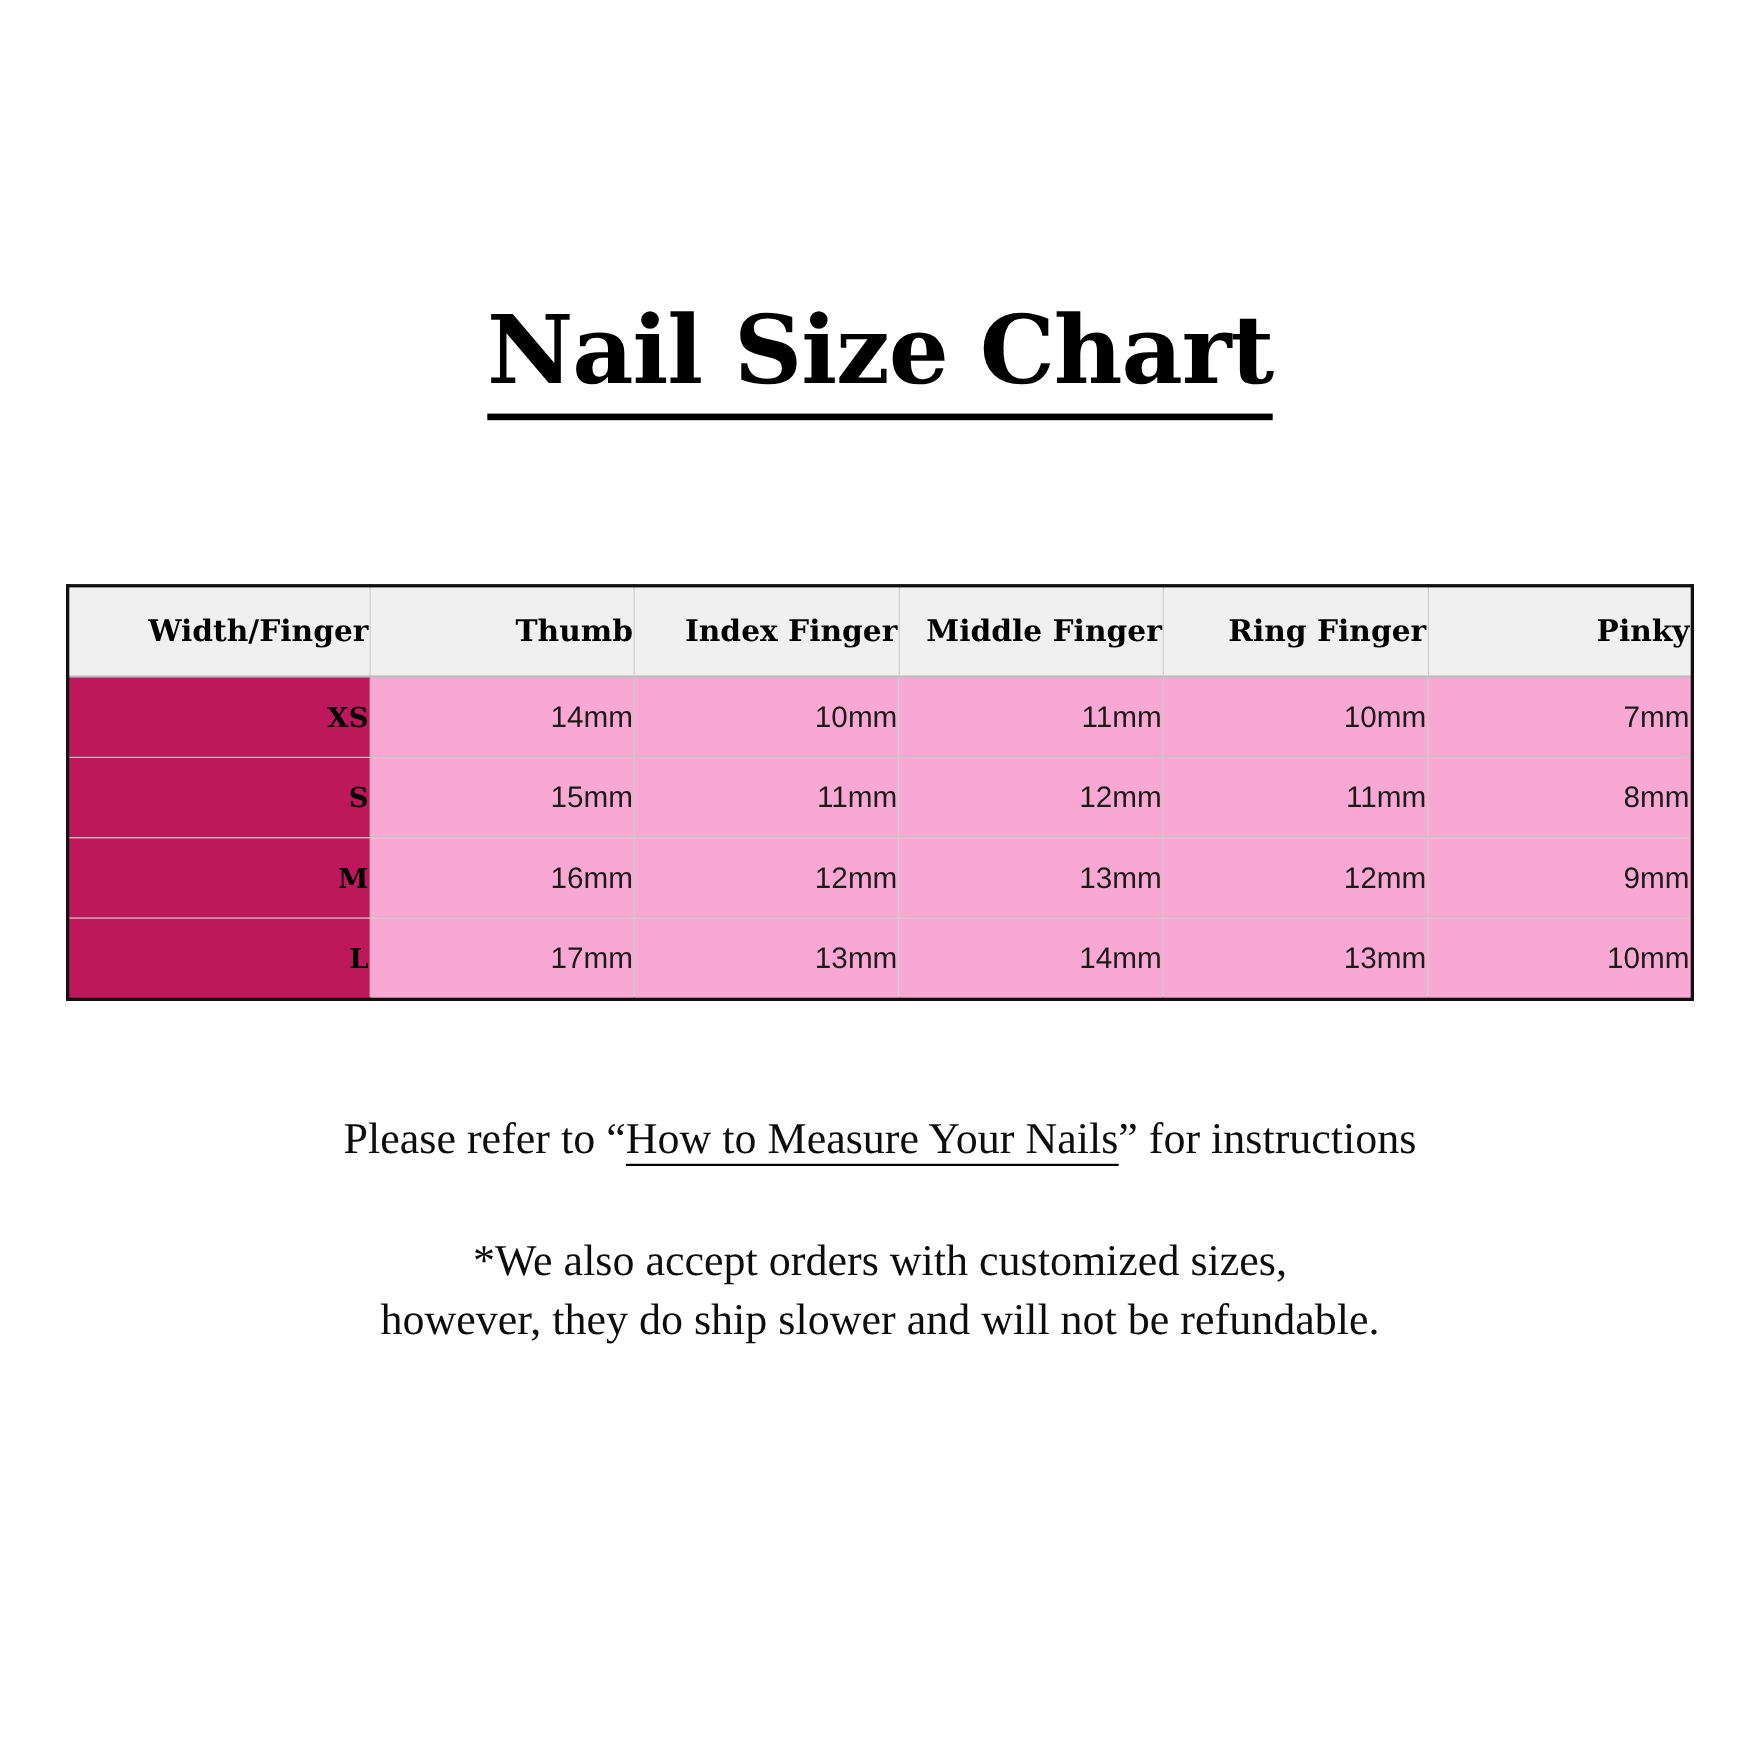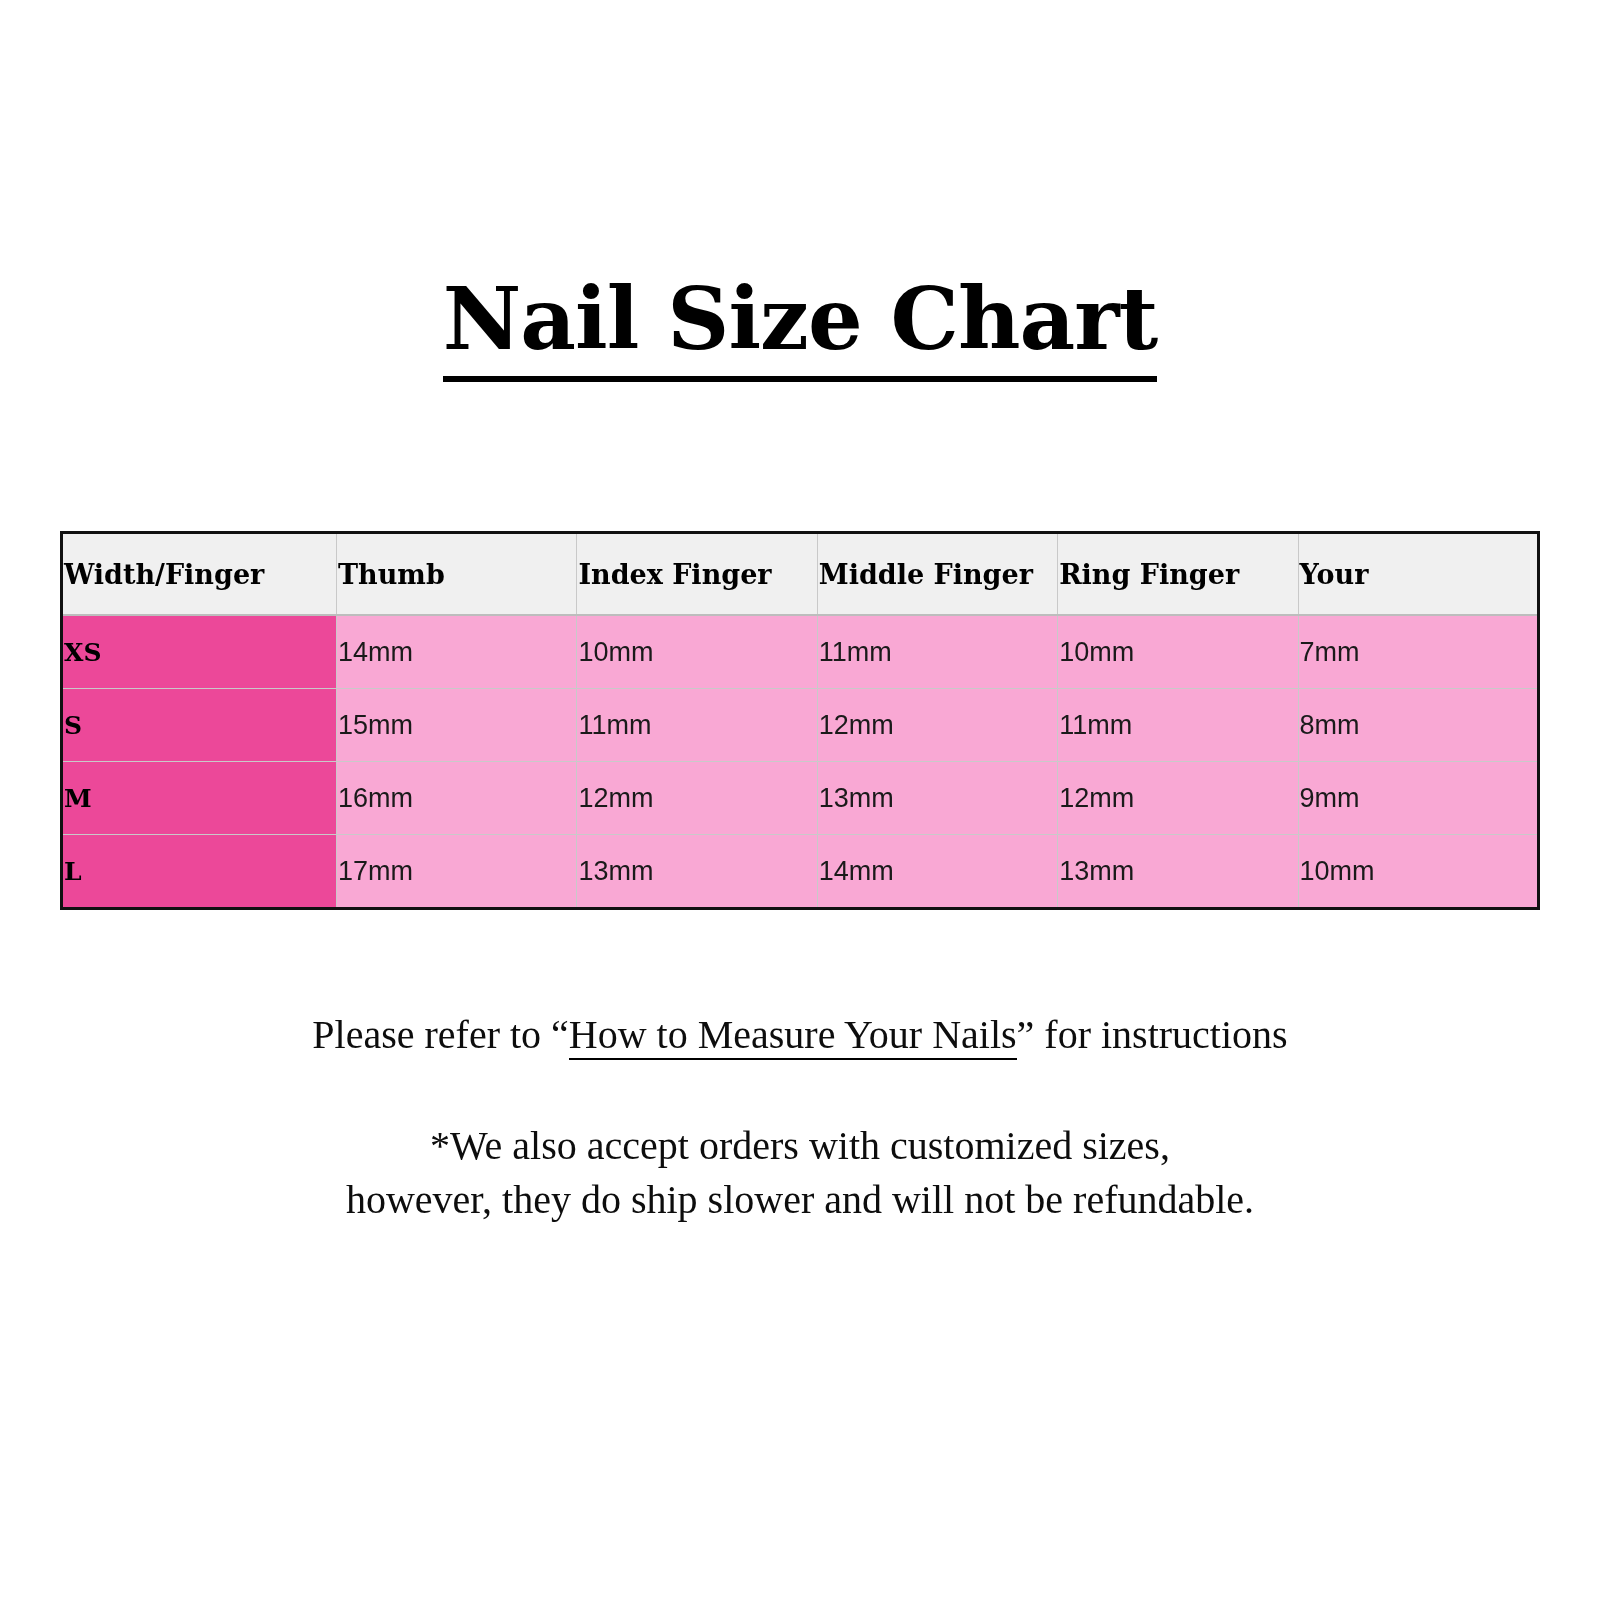--- a/index.html
+++ b/index.html
@@ -45,35 +45,35 @@
   }
   table.size-table {
     border-collapse: collapse;
     width: 100%;
     table-layout: fixed;
     border: 3px solid #111;
   }
   table.size-table th,
   table.size-table td {
     border: 1px solid #c9c9c9;
-    text-align: left;
+    text-align: right;
     height: 70px;
     vertical-align: middle;
   }
   table.size-table thead th {
     background: #f0f0f0;
     font-family: "DejaVu Serif", serif;
     font-weight: 700;
     font-size: 27px;
     letter-spacing: 0px;
     height: 78px;
     border-bottom: 2px solid #bdbdbd;
   }
   table.size-table tbody th.size-label {
-    background: #ec4899;
+    background: #be185d;
     font-family: "DejaVu Serif", serif;
     font-weight: 700;
     font-size: 25px;
   }
   table.size-table tbody td {
     background: #f9a8d4;
     font-family: "Liberation Sans", sans-serif;
     font-weight: 400;
     font-size: 27px;
     color: #1a1a1a;
@@ -120,21 +120,21 @@
           <col>
           <col>
       </colgroup>
       <thead>
         <tr>
           <th>Width/Finger</th>
           <th>Thumb</th>
           <th>Index Finger</th>
           <th>Middle Finger</th>
           <th>Ring Finger</th>
-          <th>Your</th>
+          <th>Pinky</th>
         </tr>
       </thead>
       <tbody>
         <tr>
           <th class="size-label">XS</th>
           <td>14mm</td>
           <td>10mm</td>
           <td>11mm</td>
           <td>10mm</td>
           <td>7mm</td>

